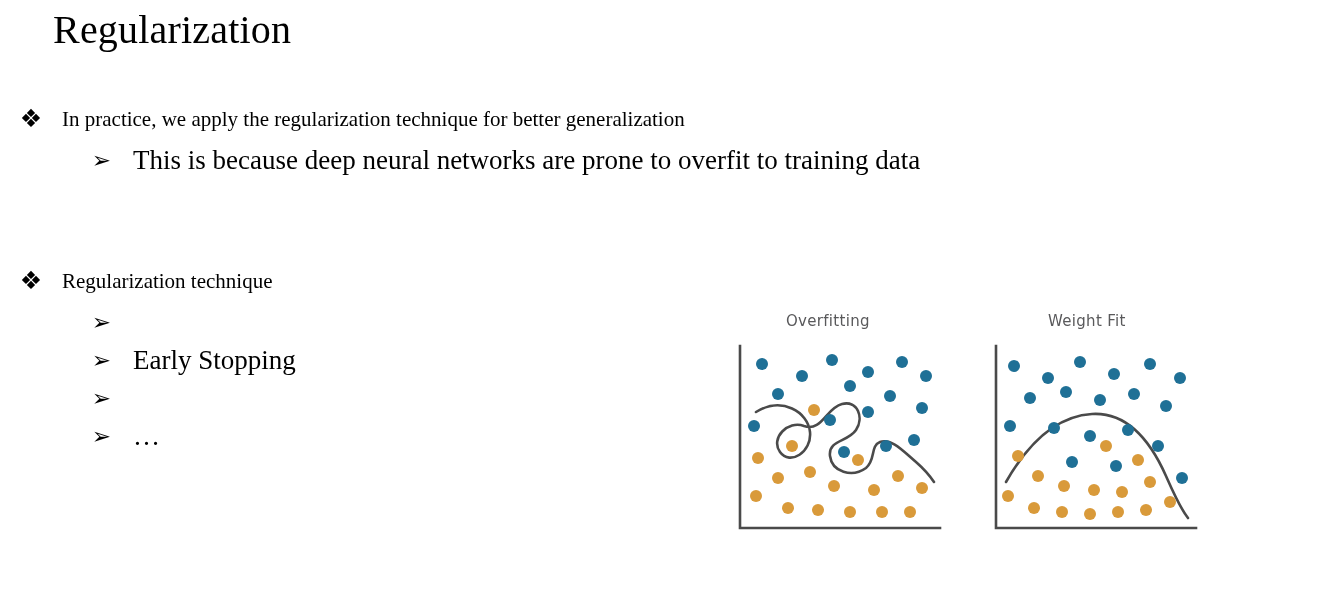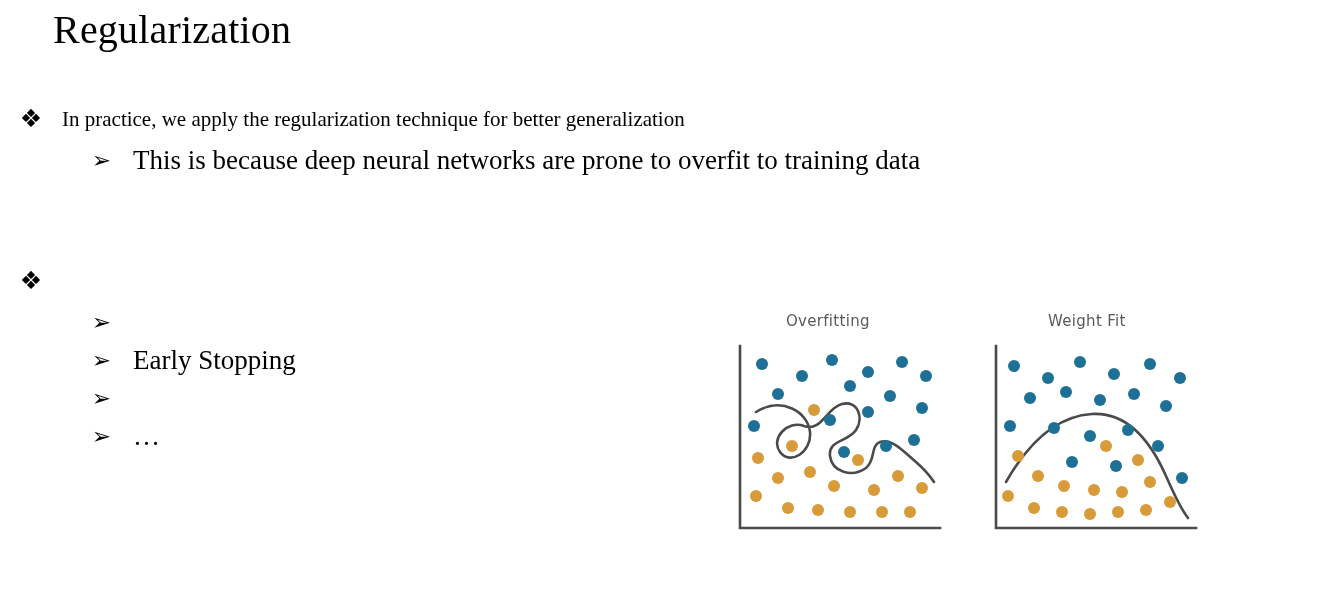--- a/index.html
+++ b/index.html
@@ -109,20 +109,21 @@
 
     <div class="bullet-l2">
       <span class="marker">➢</span>
       <span class="text">This is because deep neural networks are prone to overfit to training data</span>
     </div>
 
     <div class="group-gap"></div>
 
     <div class="bullet-l1">
       <span class="marker">❖</span>
+      <span class="text">Regularization technique</span>
     </div>
 
     <div class="bullet-l2">
       <span class="marker">➢</span>
     </div>
 
     <div class="bullet-l2">
       <span class="marker">➢</span>
       <span class="text">Early Stopping</span>
     </div>

